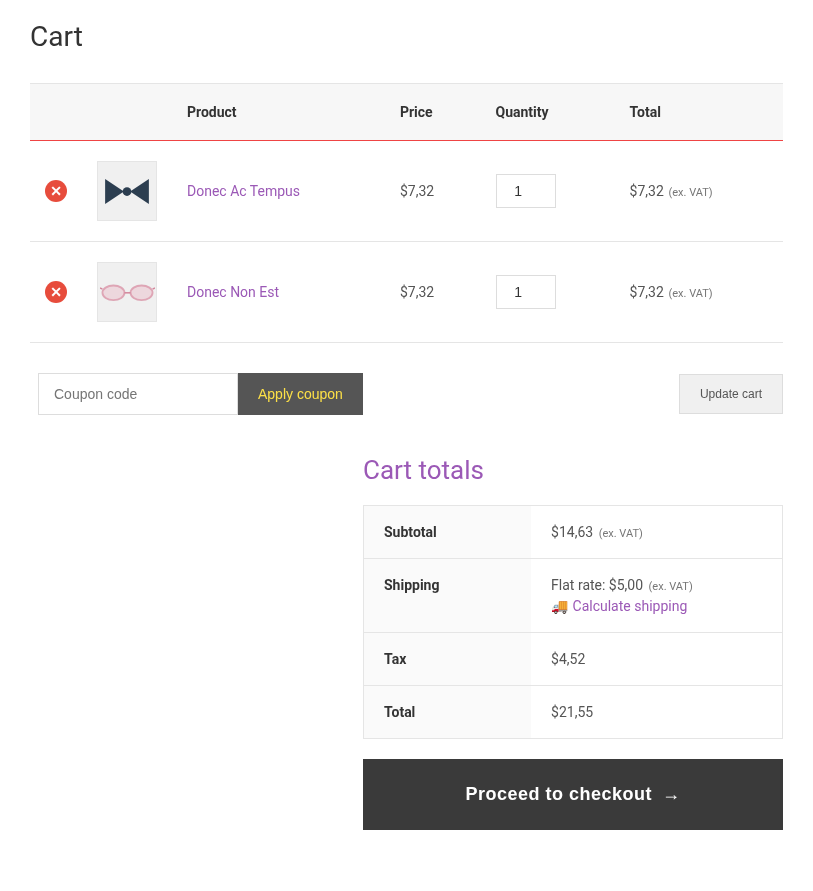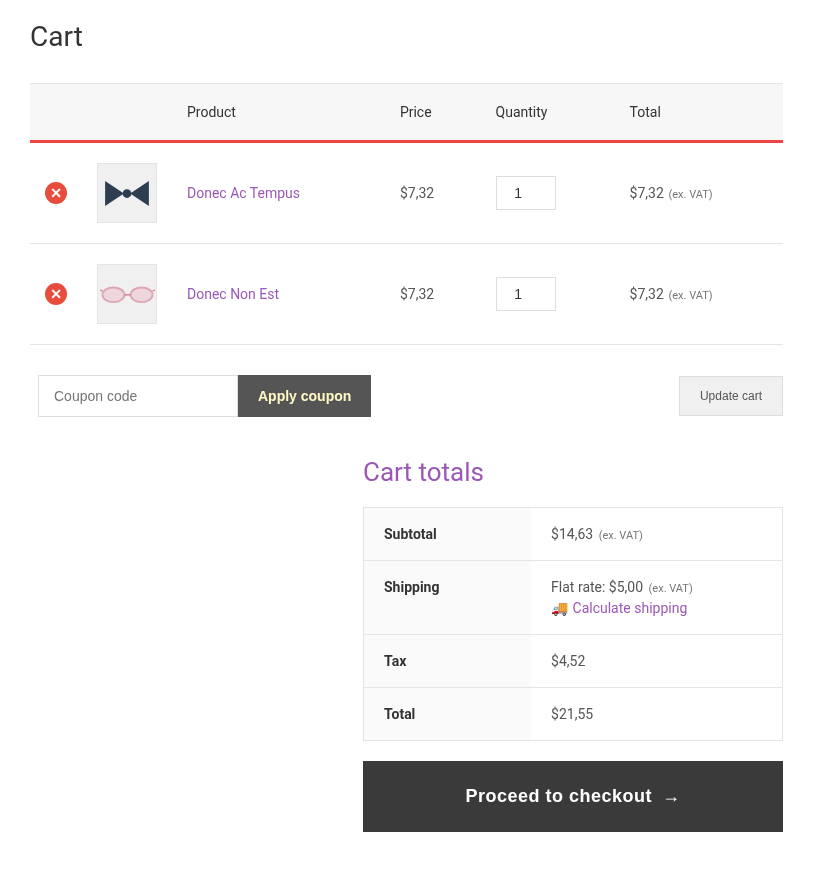--- a/index.html
+++ b/index.html
@@ -22,25 +22,25 @@
       width: 100%;
       border-collapse: collapse;
       margin-bottom: 30px;
     }
     .cart-table thead tr {
       background: #f7f7f7;
     }
     .cart-table th {
       padding: 20px 15px;
       text-align: left;
-      font-weight: 400;
+      font-weight: 700;
       font-size: 14px;
       color: #333;
       border-top: 1px solid #e5e5e5;
-      border-bottom: 3px solid #ef4444;
+      border-bottom: 1px solid #ef4444;
     }
     .cart-table th.col-remove { width: 40px; }
     .cart-table th.col-thumb { width: 80px; }
     .cart-table th.col-product { }
     .cart-table th.col-price { text-align: left; }
     .cart-table th.col-qty { text-align: left; }
     .cart-table th.col-total { text-align: left; }
     .cart-table tbody tr {
       border-bottom: 1px solid #e5e5e5;
     }
@@ -114,24 +114,24 @@
       padding: 12px 15px;
       border: 1px solid #ddd;
       font-size: 14px;
       color: #aaa;
       width: 200px;
       outline: none;
     }
     .apply-coupon-btn {
       padding: 12px 20px;
       background: #555;
-      color: #fef9c3;
+      color: #fde047;
       border: none;
       font-size: 14px;
-      font-weight: 700;
+      font-weight: 400;
       cursor: pointer;
       white-space: nowrap;
     }
     .update-cart-btn {
       padding: 12px 20px;
       background: #f0f0f0;
       color: #555;
       border: 1px solid #ddd;
       font-size: 12px;
       cursor: pointer;

